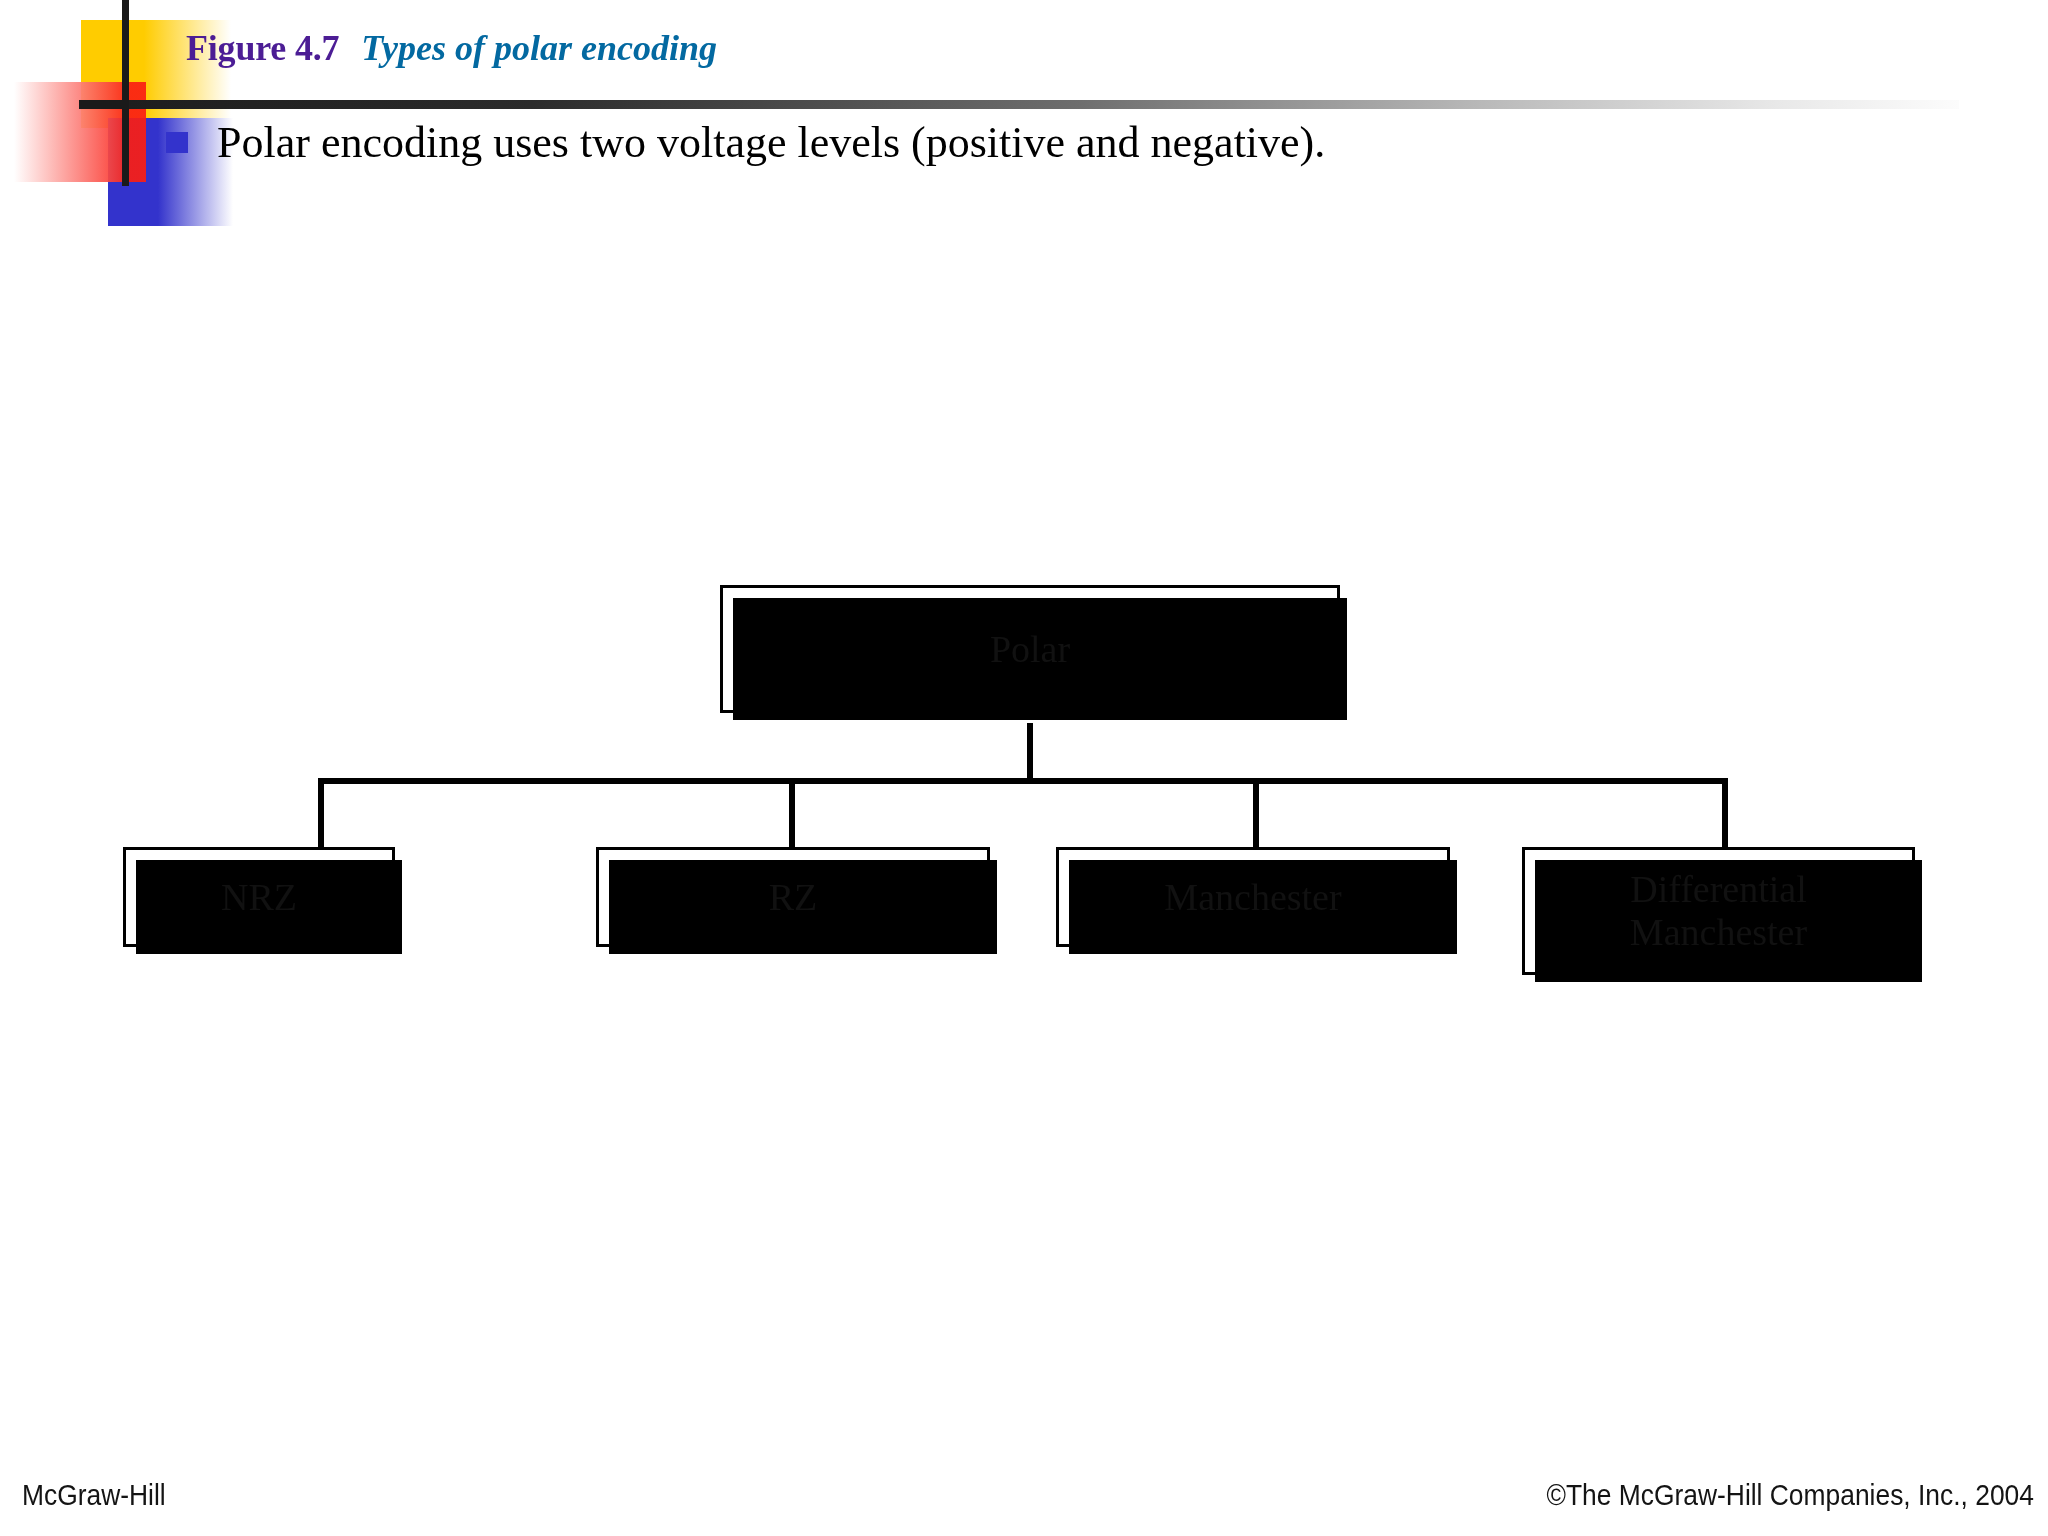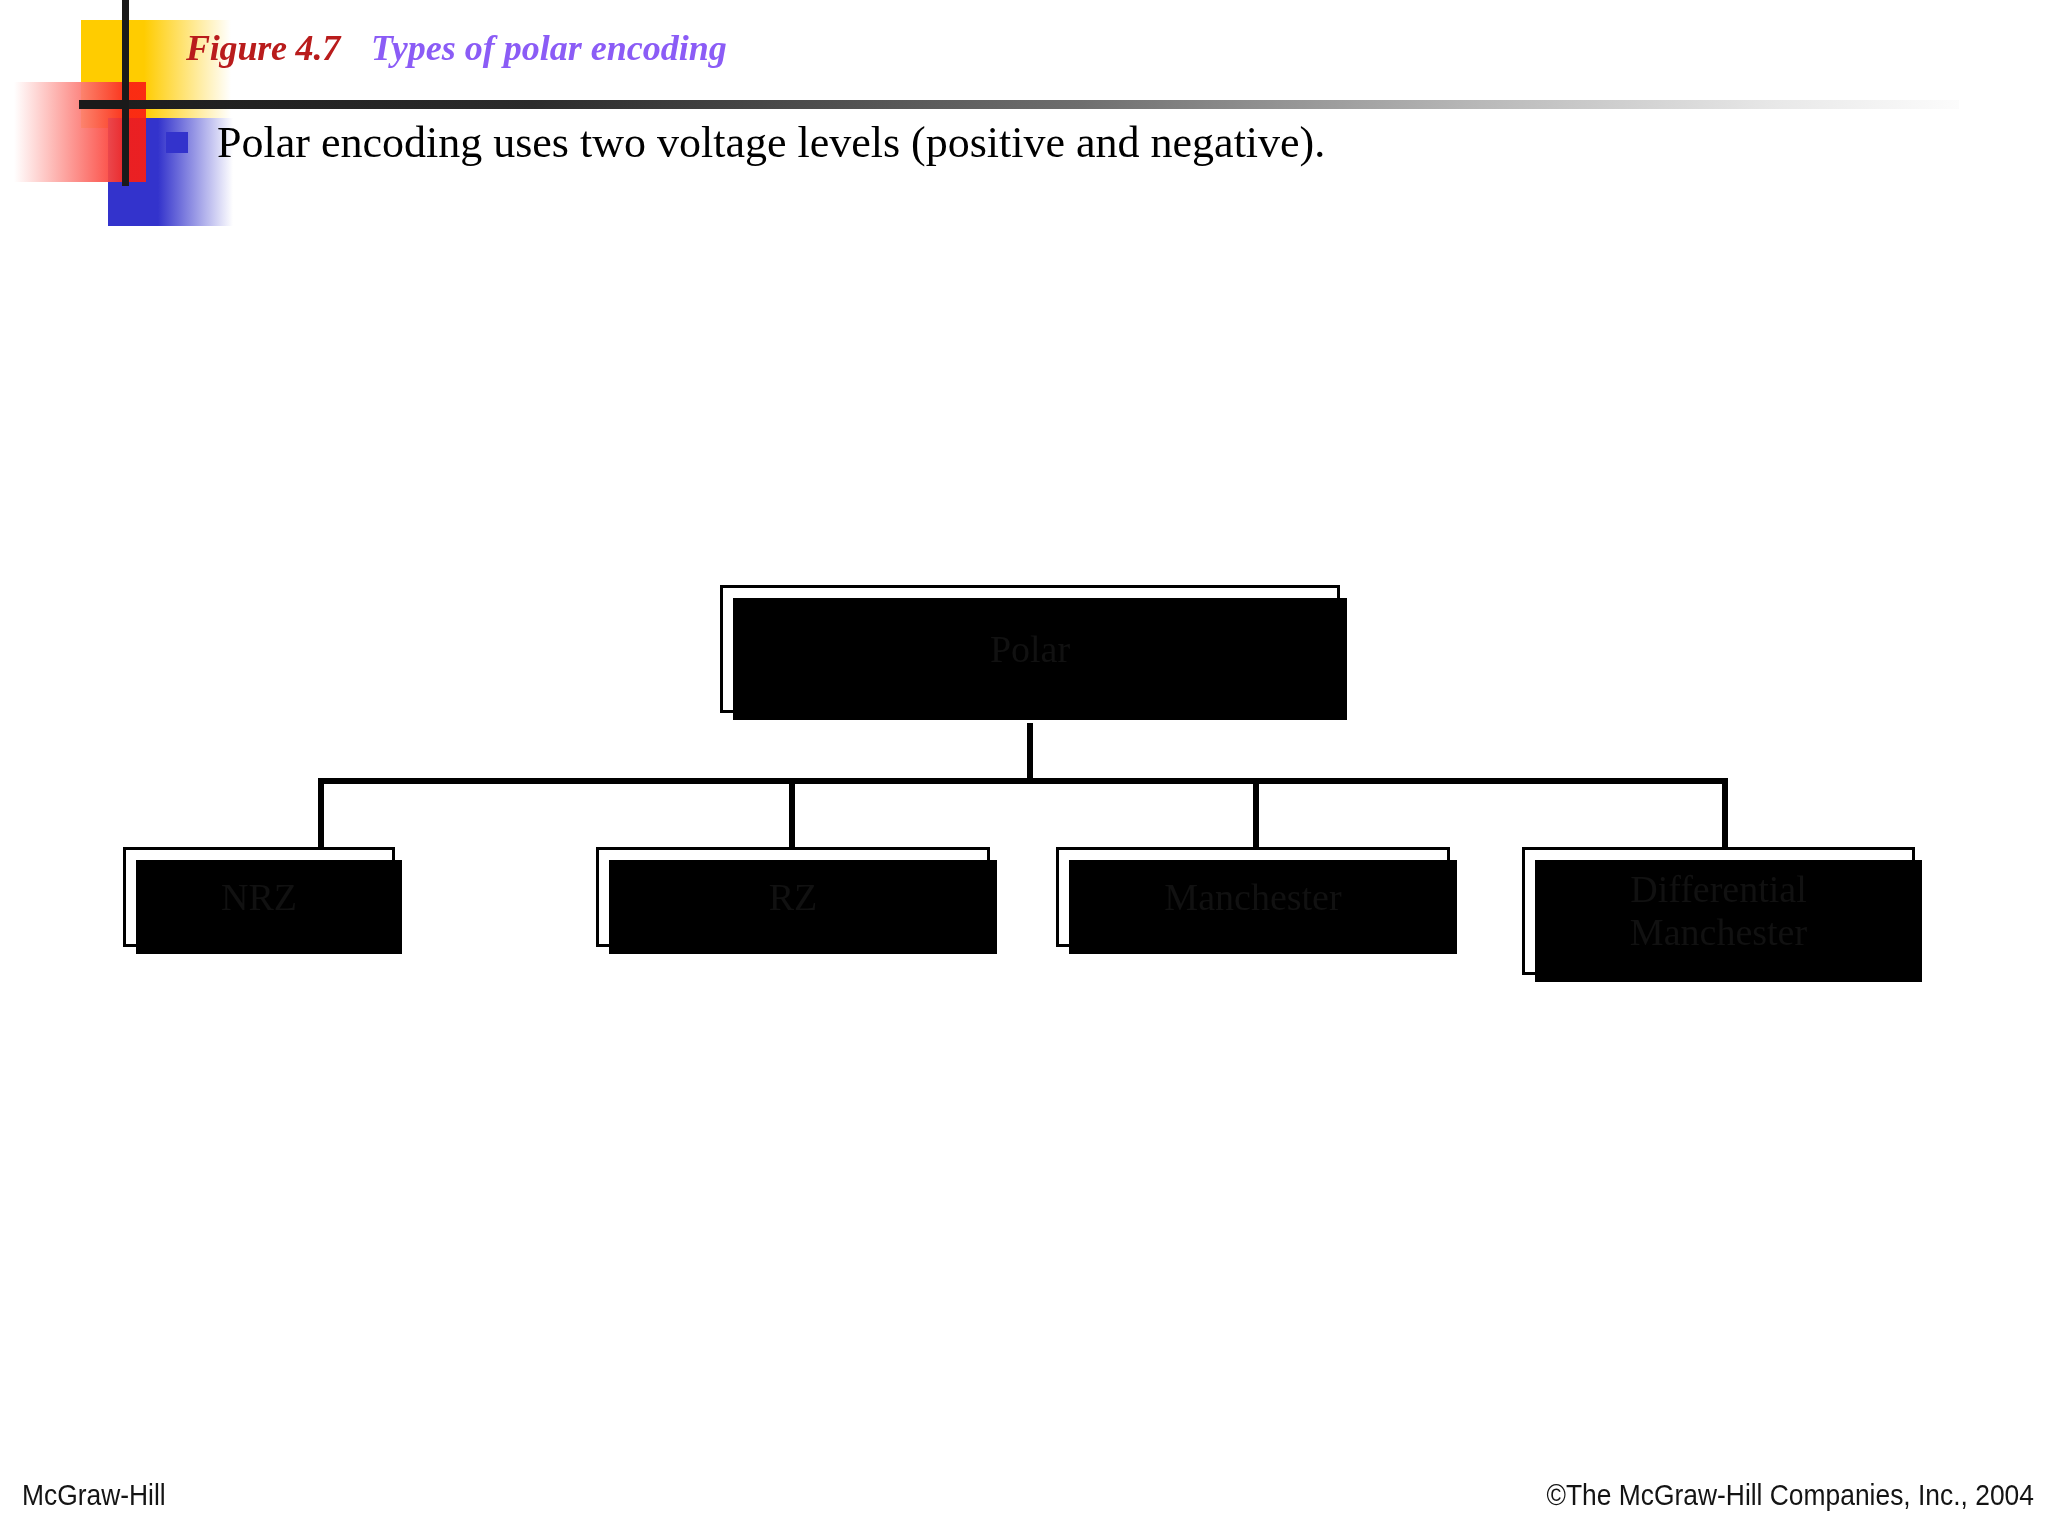--- a/index.html
+++ b/index.html
@@ -62,31 +62,30 @@
 
   
   #title-line {
     position: absolute;
     left: 186px; top: 27px;
     white-space: nowrap;
     font-size: 36px;
     font-weight: bold;
   }
   #figure-number {
-    color: #b91c1c;
+    color: #4c1d95;
     font-family: "Liberation Serif", serif;
     font-weight: bold;
     letter-spacing: -.2px;
-    font-style: italic;
   }
   #figure-caption {
-    color: #8b5cf6;
+    color: #0369a1;
     font-style: italic;
     font-weight: bold;
-    margin-left: 31px;
+    margin-left: 22px;
   }
 
   #rule {
     position: absolute;
     left: 129px; top: 100px;
     width: 1830px; height: 9px;
     background: linear-gradient(to right, #1E1E1E 0%, #2B2B2B 22%, #6E6E6E 52%, #B9B9B9 74%, #E8E8E8 90%, #FCFCFC 100%);
   }
 
   

